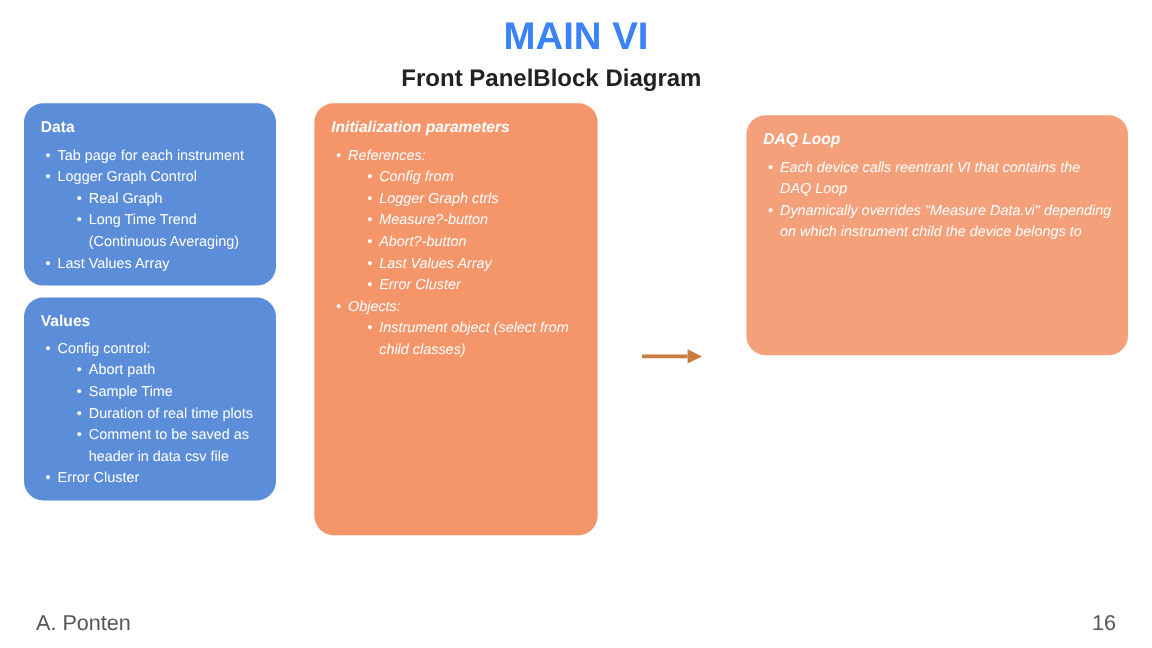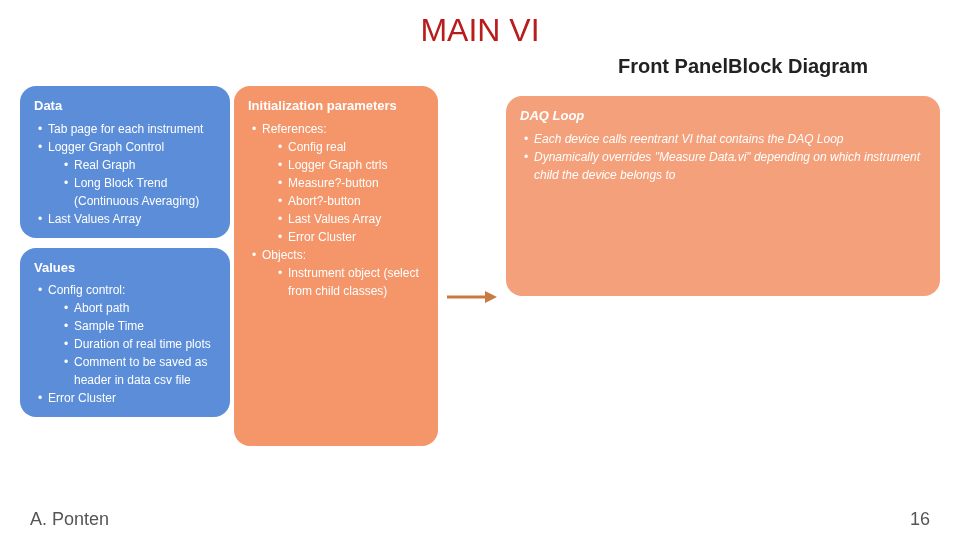--- a/index.html
+++ b/index.html
@@ -8,50 +8,50 @@
       background: #fff;
       width: 960px;
       height: 540px;
       overflow: hidden;
       position: relative;
     }
 
     .page-title {
       text-align: center;
       font-size: 32px;
-      font-weight: normal;
+      font-weight: bold;
       padding-top: 12px;
-      color: #b91c1c;
+      color: #3b82f6;
     }
 
     .section-labels {
       display: flex;
-      justify-content: flex-end;
-      padding: 6px 42px 0 30px;
+      justify-content: center;
+      padding: 6px 31px 0 30px;
     }
 
     .section-label {
       font-size: 20px;
       font-weight: bold;
       color: #222;
     }
 
     .front-panel-label {
       margin-left: 10px;
     }
 
     .block-diagram-label {
       margin-right: 50px;
     }
 
     .content-area {
       display: flex;
       flex-direction: row;
       padding: 8px 20px 0 20px;
-      gap: 4px;
+      gap: 32px;
       height: 430px;
       justify-content: center;
     }
 
     
     .left-col {
       display: flex;
       flex-direction: column;
       gap: 10px;
       width: 210px;
@@ -104,22 +104,23 @@
     }
 
     ul.card-sublist li::before {
       content: "•";
       position: absolute;
       left: 0;
     }
 
     
     .middle-col {
-      width: 204px;
+      width: 236px;
       flex-shrink: 0;
+      font-style: italic;
     }
 
     .card-salmon {
       background-color: #f4956a;
       color: #fff;
       height: 360px;
     }
 
     
     .arrow-col {
@@ -176,21 +177,21 @@
 <div class="content-area">
 
   <div class="left-col">
 
     <div class="card card-blue">
       <div class="card-title">Data</div>
       <ul class="card-list">
         <li>Tab page for each instrument</li>
         <li>Logger Graph Control <ul class="card-sublist">
             <li>Real Graph</li>
-            <li>Long Block Trend (Continuous Averaging)</li>
+            <li>Long Time Trend (Continuous Averaging)</li>
           </ul>
         </li>
         <li>Last Values Array</li>
       </ul>
     </div>
 
     <div class="card card-blue">
       <div class="card-title">Values</div>
       <ul class="card-list">
         <li>Config control: <ul class="card-sublist">
@@ -203,21 +204,21 @@
         <li>Error Cluster</li>
       </ul>
     </div>
   </div>
 
   <div class="middle-col">
     <div class="card card-salmon">
       <div class="card-title">Initialization parameters</div>
       <ul class="card-list">
         <li>References: <ul class="card-sublist">
-            <li>Config real</li>
+            <li>Config from</li>
             <li>Logger Graph ctrls</li>
             <li>Measure?-button</li>
             <li>Abort?-button</li>
             <li>Last Values Array</li>
             <li>Error Cluster</li>
           </ul>
         </li>
         <li>Objects: <ul class="card-sublist">
             <li>Instrument object (select from child classes)</li>
           </ul>

